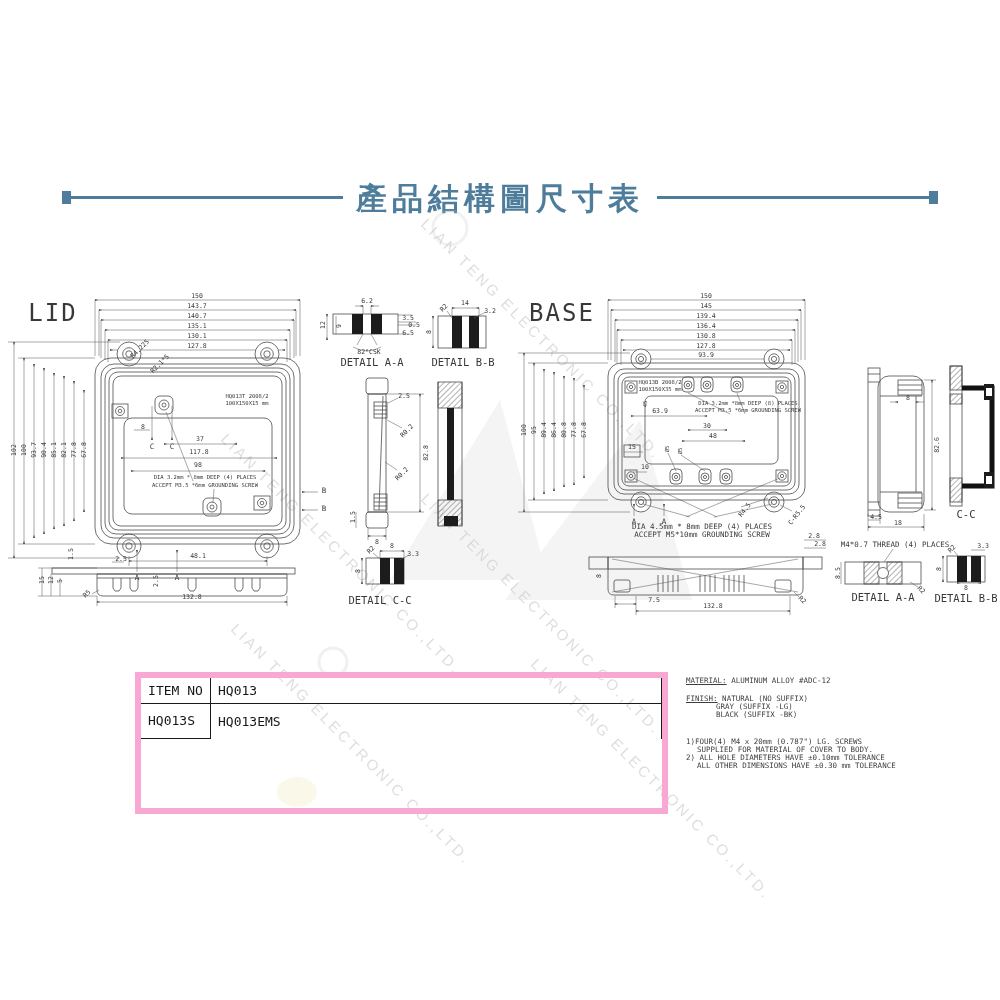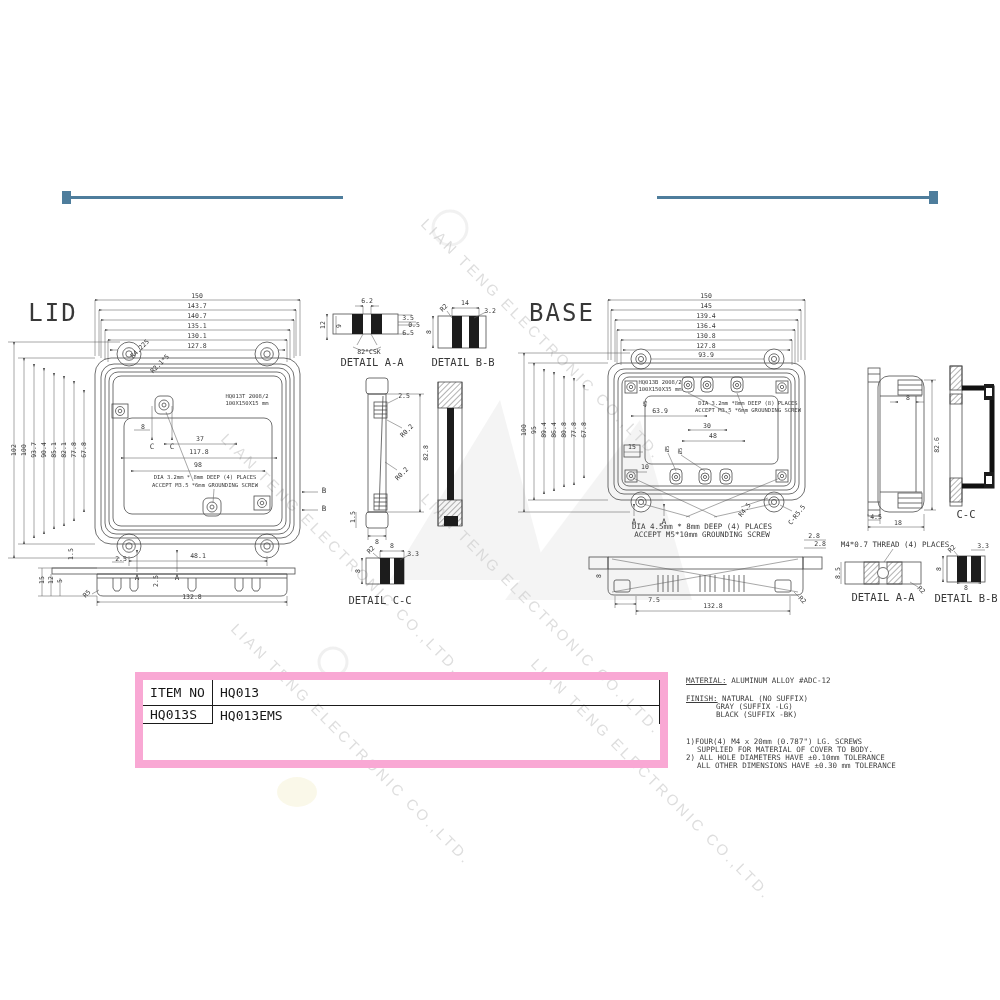--- a/index.html
+++ b/index.html
@@ -20,22 +20,22 @@
   .wm{position:absolute;font-family:"Liberation Sans",sans-serif;color:#bdbdbd;opacity:.5;
       letter-spacing:3px;font-size:15px;white-space:nowrap;transform:rotate(45deg);transform-origin:0 0;}
   svg{position:absolute;left:0;top:0;}
   .s{stroke:#4d4d4d;fill:none;stroke-width:.8}
   .sf{fill:#fff;stroke:#4d4d4d;stroke-width:.8}
   .sd{stroke:#5f5f5f;fill:none;stroke-width:.55}
   .bk{fill:#1c1c1c;stroke:none}
   .ht{fill:url(#hatch);stroke:#4d4d4d;stroke-width:.8}
   .tk{stroke:#111;fill:none;stroke-width:5}
   
-  #spec-table{position:absolute;left:135px;top:672px;width:533px;height:96px;
-      border:8px solid #f9a8d4;box-sizing:border-box;display:grid;
+  #spec-table{position:absolute;left:135px;top:672px;width:533px;height:142px;
+      border:6px solid #f9a8d4;box-sizing:border-box;display:grid;
       grid-template-columns:70px 1fr;grid-template-rows:26px 1fr 1fr 1fr;
       font-size:13px;color:#161616;}
   #spec-table>div{border-right:1.5px solid #1a1a1a;border-bottom:1.5px solid #1a1a1a;
       display:flex;align-items:center;padding-left:7px;box-sizing:border-box;white-space:nowrap;}
   #spec-table>div.cR{border-right:none;}
   #spec-table>div.rB{border-bottom:none;}
   #spec-table>div.hd{justify-content:center;padding-left:0;}
   
   .nline{position:absolute;font-size:7.5px;color:#3d3d3d;white-space:nowrap;line-height:1;}
   .und{text-decoration:underline;}
@@ -45,20 +45,21 @@
 <div id="page">
 
 <div class="wm" style="left:430px;top:215px">LIAN TENG ELECTRONIC CO.,LTD.</div>
 <div class="wm" style="left:230px;top:430px">LIAN TENG ELECTRONIC CO.,LTD.</div>
 <div class="wm" style="left:430px;top:490px">LIAN TENG ELECTRONIC CO.,LTD.</div>
 <div class="wm" style="left:240px;top:620px">LIAN TENG ELECTRONIC CO.,LTD.</div>
 <div class="wm" style="left:540px;top:655px">LIAN TENG ELECTRONIC CO.,LTD.</div>
 
 <div class="sq" style="left:62px"></div>
 <div class="rule" style="left:71px;width:272px"></div>
+<div class="title">產品結構圖尺寸表</div>
 <div class="rule" style="left:657px;width:272px"></div>
 <div class="sq" style="left:929px"></div>
 
 <svg width="1000" height="1000" viewBox="0 0 1000 1000">
 <defs>
 <marker id="ar" markerWidth="7" markerHeight="6" refX="6.5" refY="3" orient="auto-start-reverse">
   <path d="M0.5,3 L6.5,1 L6.5,5 Z" fill="#555"></path>
         </marker>
 <pattern id="hatch" width="4" height="4" patternUnits="userSpaceOnUse" patternTransform="rotate(45)">
   <line x1="0" y1="0" x2="0" y2="4" stroke="#666" stroke-width="1"></line>

